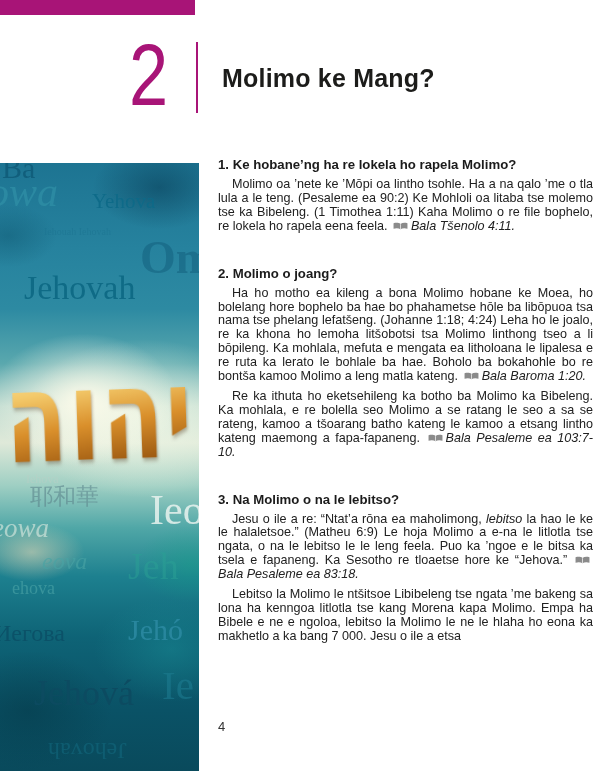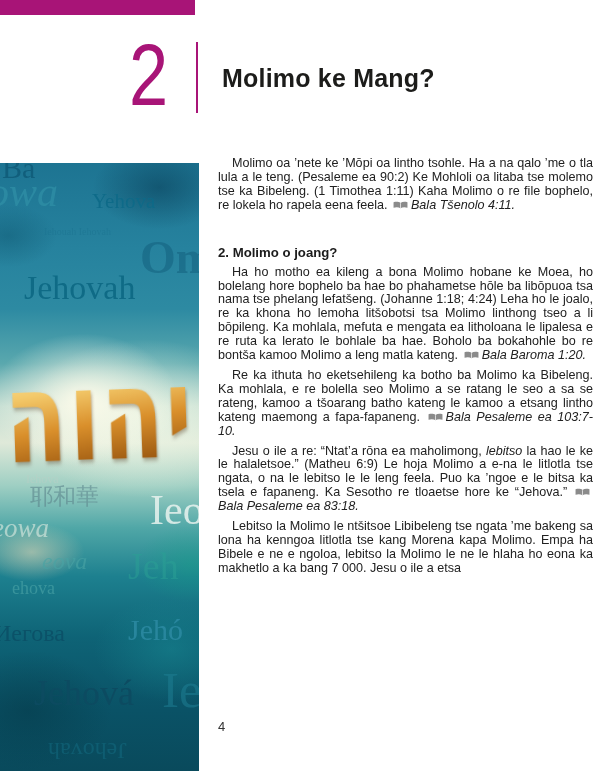--- a/index.html
+++ b/index.html
@@ -82,43 +82,45 @@
       <span class="hw" style="left: 26px; top: 310px; font-size: 12px; color: rgb(185, 207, 198); opacity: 0.55;">Iehova</span>
       <span class="hw" style="left: 30px; top: 322px; font-size: 23px; color: rgb(93, 134, 141); opacity: 0.6;">耶和華</span>
       <span class="hw" style="left: 150px; top: 326px; font-size: 42px; color: rgb(233, 243, 239); opacity: 0.85;">Ieo</span>
       <span class="hw" style="left: -8px; top: 352px; font-size: 27px; color: rgb(207, 227, 218); opacity: 0.7; font-style: italic;">eowa</span>
       <span class="hw" style="left: 42px; top: 386px; font-size: 24px; color: rgb(73, 163, 164); opacity: 0.65; font-style: italic;">eova</span>
       <span class="hw" style="left: 128px; top: 384px; font-size: 38px; color: rgb(43, 161, 149); opacity: 0.5;">Jeh</span>
       <span class="hw" style="left: 12px; top: 416px; font-size: 18px; color: rgb(87, 174, 174); opacity: 0.5;">ehova</span>
       <span class="hw" style="left: -6px; top: 458px; font-size: 24px; color: rgb(11, 79, 102); opacity: 0.85;">Иегова</span>
       <span class="hw" style="left: 128px; top: 452px; font-size: 30px; color: rgb(46, 140, 165); opacity: 0.8;">Jehó</span>
       <span class="hw" style="left: 16px; top: 512px; font-size: 36px; color: rgb(13, 75, 97); opacity: 0.95; margin-left: 18px;">Jehová</span>
-      <span class="hw" style="left: 162px; top: 502px; font-size: 51px; color: rgb(30, 126, 147); opacity: 0.55;">Ie</span>
+      <span class="hw" style="left: 162px; top: 502px; font-size: 41px; color: rgb(30, 126, 147); opacity: 0.55;">Ie</span>
       <span class="hw" style="left: 48px; top: 576px; font-size: 24px; color: rgb(21, 113, 135); opacity: 0.45; transform: rotate(180deg);">Jehovah</span>
     </div>
 
   <div class="content">
       <section class="section">
+        <h3>1. Ke hobane’ng ha re lokela ho rapela Molimo?</h3>
         <p><span>Molimo oa ’nete ke ’Mōpi oa lintho tsohle. Ha a na qalo ’me o tla lula a le teng. (Pesaleme ea 90:2) Ke Mohloli oa litaba tse molemo tse ka Bibeleng. (1 Timothea 1:11) Kaha Molimo o re file bophelo, re lokela ho rapela eena feela.</span><span class="ref"> <svg class="book" width="15" height="9" viewBox="0 0 22 12">
               <path d="M11 2.2 C8.5 .4 4.3 .1 .8 1.3 L.8 9.4 C4.3 8.2 8.5 8.4 11 10.2 C13.5 8.4 17.7 8.2 21.2 9.4 L21.2 1.3 C17.7 .1 13.5 .4 11 2.2 Z" fill="#8b8b8b"></path>
               <path d="M11 2.6 L11 10" stroke="#ffffff" stroke-width="1"></path>
             </svg><em>Bala Tšenolo 4:11.</em></span></p>
       </section>
       <section class="section">
         <h3>2. Molimo o joang?</h3>
         <p><span>Ha ho motho ea kileng a bona Molimo hobane ke Moea, ho bolelang hore bophelo ba hae bo phahametse hōle ba libōpuoa tsa nama tse phelang lefatšeng. (Johanne 1:18; 4:24) Leha ho le joalo, re ka khona ho lemoha litšobotsi tsa Molimo linthong tseo a li bōpileng. Ka mohlala, mefuta e mengata ea litholoana le lipalesa e re ruta ka lerato le bohlale ba hae. Boholo ba bokahohle bo re bontša kamoo Molimo a leng matla kateng.</span><span class="ref"> <svg class="book" width="15" height="9" viewBox="0 0 22 12">
               <path d="M11 2.2 C8.5 .4 4.3 .1 .8 1.3 L.8 9.4 C4.3 8.2 8.5 8.4 11 10.2 C13.5 8.4 17.7 8.2 21.2 9.4 L21.2 1.3 C17.7 .1 13.5 .4 11 2.2 Z" fill="#8b8b8b"></path>
               <path d="M11 2.6 L11 10" stroke="#ffffff" stroke-width="1"></path>
             </svg><em>Bala Baroma 1:20.</em></span></p>
         <p><span>Re ka ithuta ho eketsehileng ka botho ba Molimo ka Bibeleng. Ka mohlala, e re bolella seo Molimo a se ratang le seo a sa se rateng, kamoo a tšoarang batho kateng le kamoo a etsang lintho kateng maemong a fapa-fapaneng.</span><span class="ref"> <svg class="book" width="15" height="9" viewBox="0 0 22 12">
               <path d="M11 2.2 C8.5 .4 4.3 .1 .8 1.3 L.8 9.4 C4.3 8.2 8.5 8.4 11 10.2 C13.5 8.4 17.7 8.2 21.2 9.4 L21.2 1.3 C17.7 .1 13.5 .4 11 2.2 Z" fill="#8b8b8b"></path>
               <path d="M11 2.6 L11 10" stroke="#ffffff" stroke-width="1"></path>
             </svg><em>Bala Pesaleme ea 103:7-10.</em></span></p>
       </section>
       <section class="section">
+        <h3>3. Na Molimo o na le lebitso?</h3>
         <p><span>Jesu o ile a re: “Ntat’a rōna ea maholimong, </span><em>lebitso</em><span> la hao le ke le halaletsoe.” (Matheu 6:9) Le hoja Molimo a e-na le litlotla tse ngata, o na le lebitso le le leng feela. Puo ka ’ngoe e le bitsa ka tsela e fapaneng. Ka Sesotho re tloaetse hore ke “Jehova.”</span><span class="ref"> <svg class="book" width="15" height="9" viewBox="0 0 22 12">
               <path d="M11 2.2 C8.5 .4 4.3 .1 .8 1.3 L.8 9.4 C4.3 8.2 8.5 8.4 11 10.2 C13.5 8.4 17.7 8.2 21.2 9.4 L21.2 1.3 C17.7 .1 13.5 .4 11 2.2 Z" fill="#8b8b8b"></path>
               <path d="M11 2.6 L11 10" stroke="#ffffff" stroke-width="1"></path>
             </svg><em>Bala Pesaleme ea 83:18.</em></span></p>
         <p><span>Lebitso la Molimo le ntšitsoe Libibeleng tse ngata ’me bakeng sa lona ha kenngoa litlotla tse kang Morena kapa Molimo. Empa ha Bibele e ne e ngoloa, lebitso la Molimo le ne le hlaha ho eona ka makhetlo a ka bang 7 000. Jesu o ile a etsa</span></p>
       </section>
     </div>
 
   <div class="page-number">4</div>
 </div>

